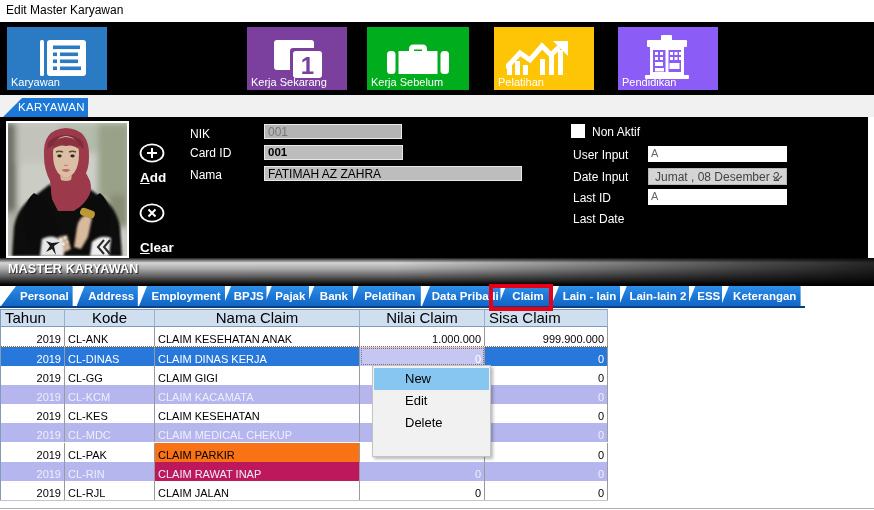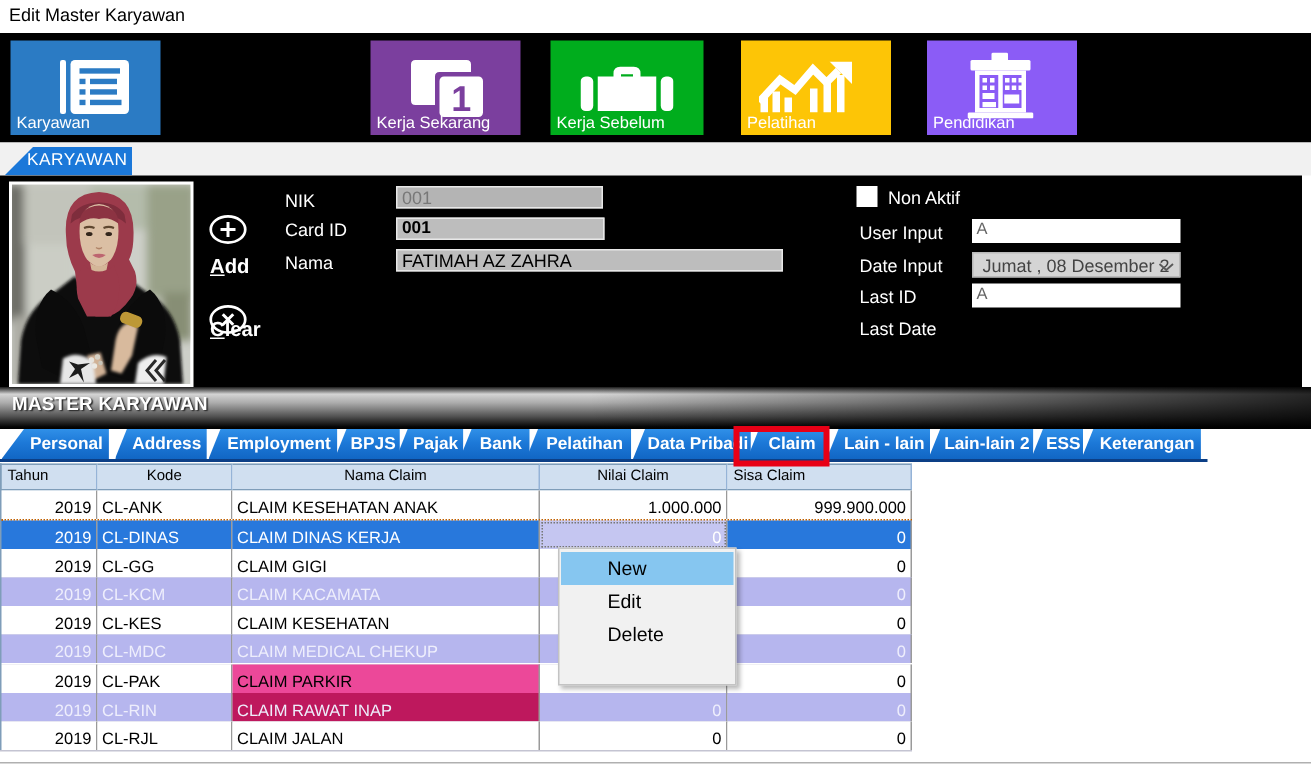--- a/index.html
+++ b/index.html
@@ -25,21 +25,21 @@
 
 #mbar { left:0; top:258px; width:874px; height:28px;
   background:linear-gradient(to right, rgba(0,0,0,0) 45%, rgba(0,0,0,0.62) 85%, rgba(0,0,0,0.82) 100%), linear-gradient(to bottom, #1c1c1c 0%, #d4d4d4 17%, #ababab 38%, #525252 70%, #050505 95%, #000 100%);
   color:#fff; font-weight:bold; font-size:12.5px; line-height:23px; padding-left:8px; letter-spacing:0.2px;
   text-shadow:1px 1px 1px #222;
 }
 
 .btab { position:absolute; top:286px; height:20px; background:linear-gradient(to bottom,#3090e8 0%,#1d79d8 45%,#1166c4 100%); clip-path:polygon(8px 0, 100% 0, 100% 100%, 0 100%); color:#fff; font-size:11.5px; font-weight:bold; text-align:center; line-height:20px; padding-left:8px; }
 #navybar { left:0; top:306px; width:805px; height:2px; background:#0c3f86; }
 
-.hdr { position:absolute; top:309px; height:18px; background:#d0dff0; border-top:1px solid #7f9db9; border-bottom:1px solid #7f9db9; border-right:1px solid #95b3d7; font-size:10px; color:#000; line-height:15px; text-align:center; overflow:hidden; white-space:nowrap; }
+.hdr { position:absolute; top:309px; height:18px; background:#d0dff0; border-top:1px solid #7f9db9; border-bottom:1px solid #7f9db9; border-right:1px solid #95b3d7; font-size:15px; color:#000; line-height:15px; text-align:center; overflow:hidden; white-space:nowrap; }
 .cell { position:absolute; height:19px; font-size:11px; line-height:25px; border-right:1px solid #9a9a9a; overflow:hidden; white-space:nowrap; padding:0 3px; }
 .rowline { position:absolute; height:1px; background:#c4c4d2; left:0; width:608px; }
 .num { text-align:right; }
 
 #menu { left:372px; top:365px; width:119px; height:92px; background:#f1f1f1; border:1px solid #c3c3c3; box-shadow:2px 2px 3px rgba(0,0,0,0.28); }
 .mitem { position:absolute; left:1px; width:115px; height:22px; font-size:13px; color:#000; line-height:22px; padding-left:31px; }
 
 #redrect { left:489px; top:284px; width:64px; height:27px; border:4px solid #e80016; z-index:40; }
 </style>
 </head>
@@ -175,21 +175,21 @@
 
   <svg class="abs" style="left:139px;top:143px;" width="26" height="20" viewBox="0 0 26 20">
     <ellipse cx="13" cy="10" rx="11.5" ry="8.7" fill="none" stroke="#fff" stroke-width="1.8"></ellipse>
     <path d="M13 5 L13 15 M8 10 L18 10" stroke="#fff" stroke-width="2"></path>
   </svg>
   <div class="wlabel" style="left:140px;top:170px;font-size:13.5px;font-weight:bold;"><u>A</u>dd</div>
   <svg class="abs" style="left:139px;top:203px;" width="26" height="20" viewBox="0 0 26 20">
     <ellipse cx="13" cy="10" rx="11.5" ry="8.7" fill="none" stroke="#fff" stroke-width="1.8"></ellipse>
     <path d="M9.5 6.5 L16.5 13.5 M16.5 6.5 L9.5 13.5" stroke="#fff" stroke-width="2"></path>
   </svg>
-  <div class="wlabel" style="left:140px;top:212px;font-size:13.5px;font-weight:bold;"><u>C</u>lear</div>
+  <div class="wlabel" style="left:140px;top:240px;font-size:13.5px;font-weight:bold;"><u>C</u>lear</div>
 
   <div class="wlabel" style="left:190px;top:127px;">NIK</div>
   <div class="wlabel" style="left:190px;top:146px;">Card ID</div>
   <div class="wlabel" style="left:190px;top:168px;">Nama</div>
   <div class="gfield" style="left:264px;top:124px;width:138px;height:15px;color:#787878;background:#b4b4b4;">001</div>
   <div class="gfield" style="left:264px;top:145px;width:139px;height:15px;font-weight:bold;font-size:11.5px;">001</div>
   <div class="gfield" style="left:264px;top:166px;width:258px;height:15px;">FATIMAH AZ ZAHRA</div>
 
   <div class="abs" style="left:571px;top:124px;width:14px;height:14px;background:#fff;"></div>
   <div class="wlabel" style="left:592px;top:125px;">Non Aktif</div>
@@ -259,21 +259,21 @@
       <div class="cell num" style="left:485px;top:404.19999999999993px;width:123px;background:#fff;color:#000;">0</div>
       <div class="rowline" style="top:423.3999999999999px;"></div>
       <div class="cell num" style="left:0px;top:423.3999999999999px;width:65px;background:#b6b6ee;color:#eeeefc;">2019</div>
       <div class="cell " style="left:65px;top:423.3999999999999px;width:90px;background:#b6b6ee;color:#eeeefc;">CL-MDC</div>
       <div class="cell " style="left:155px;top:423.3999999999999px;width:205px;background:#b6b6ee;color:#eeeefc;">CLAIM MEDICAL CHEKUP</div>
       <div class="cell num" style="left:360px;top:423.3999999999999px;width:125px;background:#b6b6ee;color:#eeeefc;"></div>
       <div class="cell num" style="left:485px;top:423.3999999999999px;width:123px;background:#b6b6ee;color:#eeeefc;">0</div>
       <div class="rowline" style="top:442.5999999999999px;"></div>
       <div class="cell num" style="left:0px;top:442.5999999999999px;width:65px;background:#fff;color:#000;">2019</div>
       <div class="cell " style="left:65px;top:442.5999999999999px;width:90px;background:#fff;color:#000;">CL-PAK</div>
-      <div class="cell " style="left:155px;top:442.5999999999999px;width:205px;background:#ec4899;color:#000;">CLAIM PARKIR</div>
+      <div class="cell " style="left:155px;top:442.5999999999999px;width:205px;background:#f97316;color:#000;">CLAIM PARKIR</div>
       <div class="cell num" style="left:360px;top:442.5999999999999px;width:125px;background:#fff;color:#000;"></div>
       <div class="cell num" style="left:485px;top:442.5999999999999px;width:123px;background:#fff;color:#000;">0</div>
       <div class="rowline" style="top:461.7999999999999px;"></div>
       <div class="cell num" style="left:0px;top:461.7999999999999px;width:65px;background:#b6b6ee;color:#eeeefc;">2019</div>
       <div class="cell " style="left:65px;top:461.7999999999999px;width:90px;background:#b6b6ee;color:#eeeefc;">CL-RIN</div>
       <div class="cell " style="left:155px;top:461.7999999999999px;width:205px;background:#be185d;color:#eeeefc;">CLAIM RAWAT INAP</div>
       <div class="cell num" style="left:360px;top:461.7999999999999px;width:125px;background:#b6b6ee;color:#eeeefc;">0</div>
       <div class="cell num" style="left:485px;top:461.7999999999999px;width:123px;background:#b6b6ee;color:#eeeefc;">0</div>
       <div class="rowline" style="top:480.9999999999999px;"></div>
       <div class="cell num" style="left:0px;top:480.9999999999999px;width:65px;background:#fff;color:#000;">2019</div>

